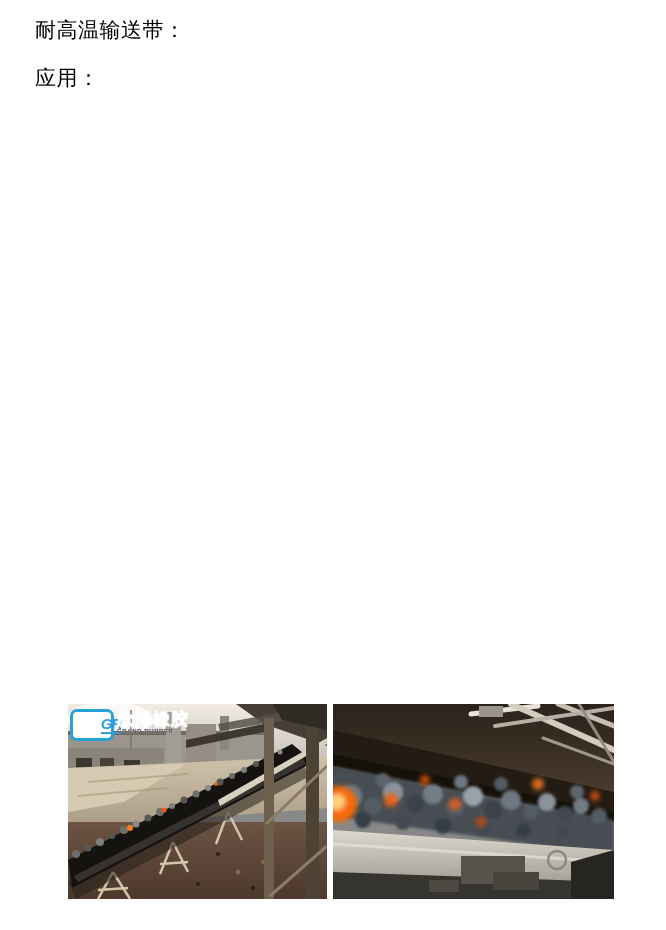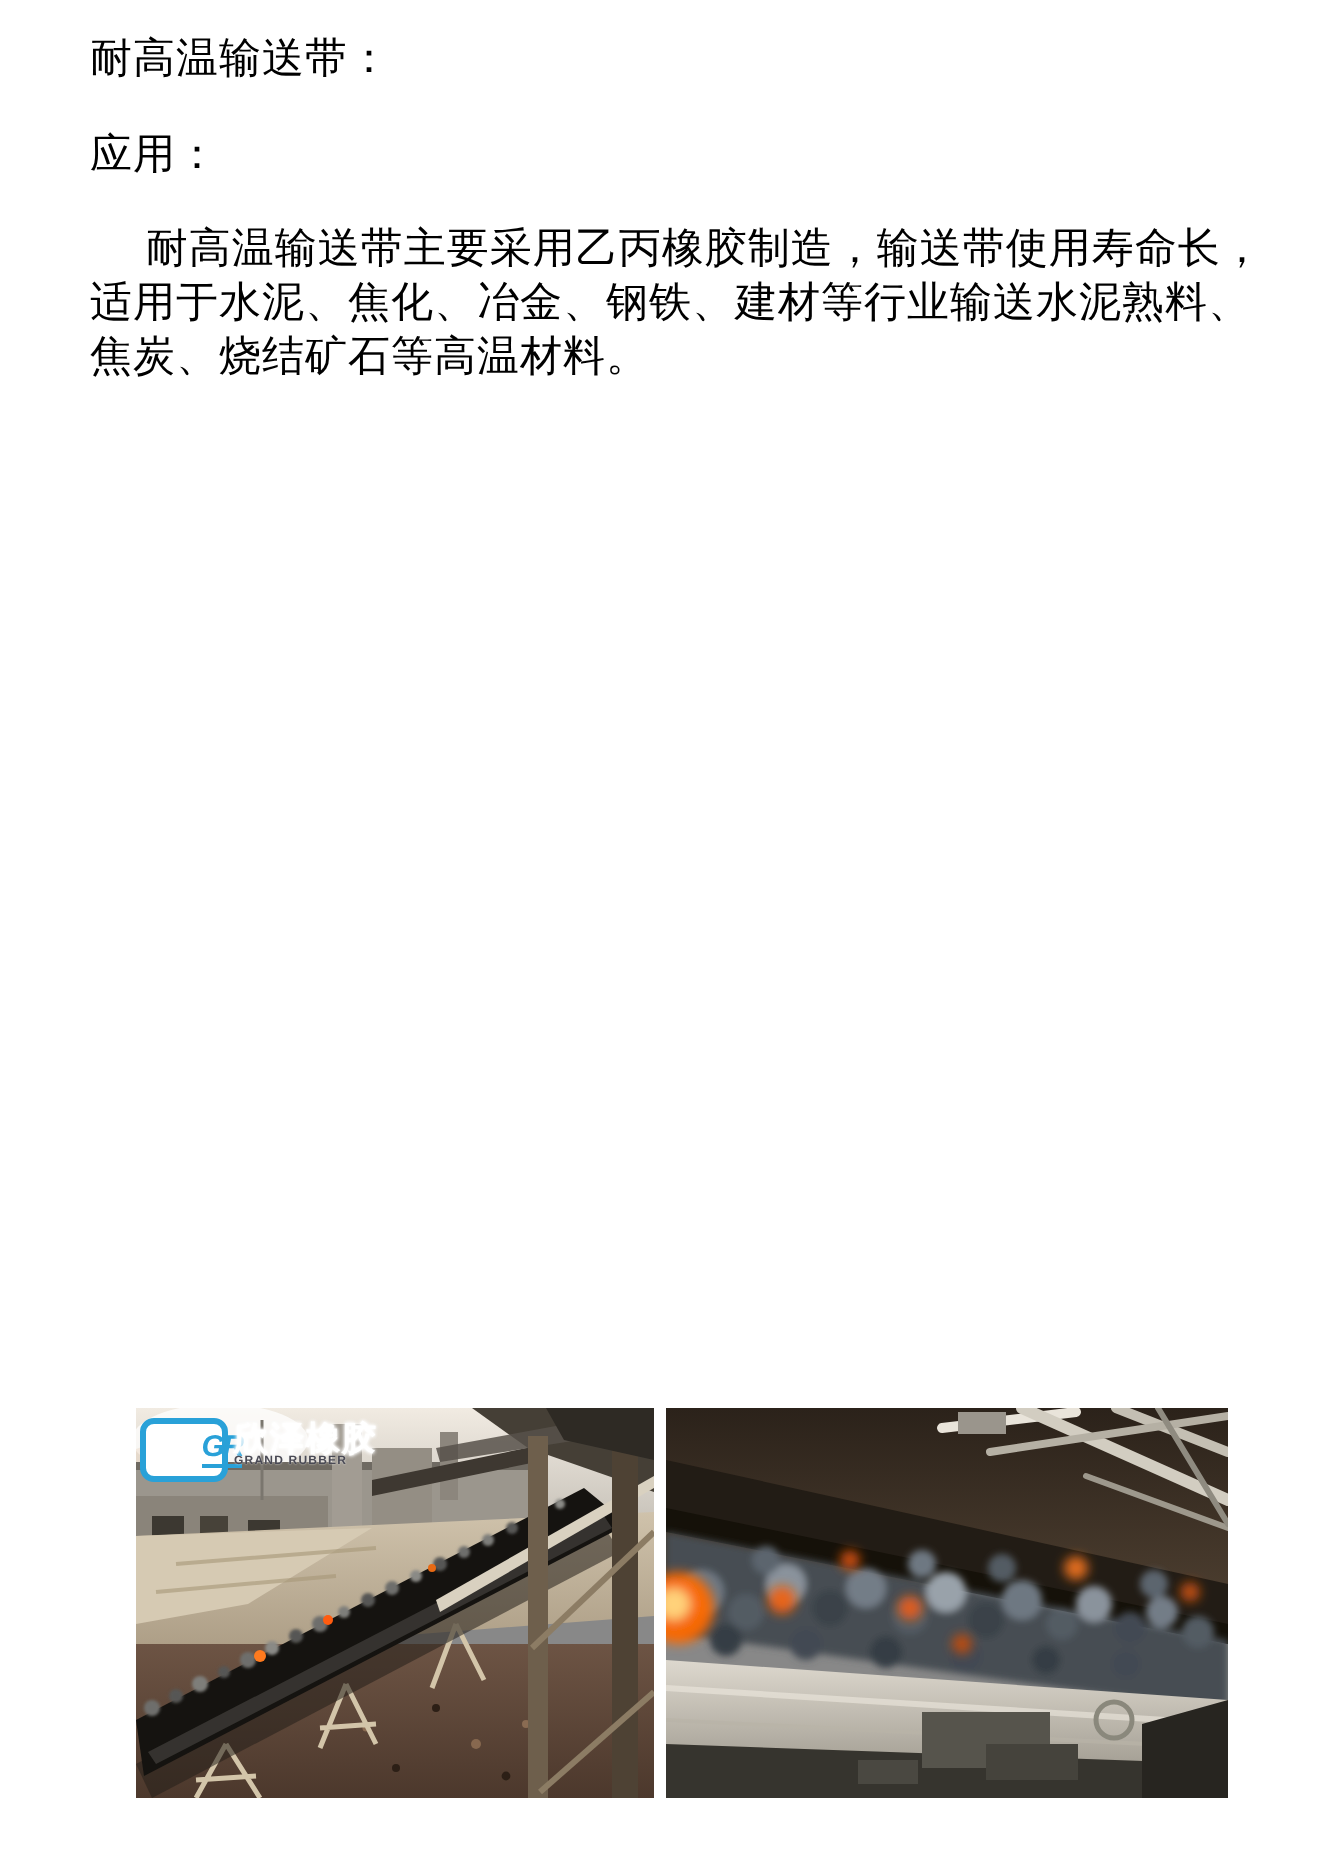--- a/index.html
+++ b/index.html
@@ -11,21 +11,21 @@
   .page { position:relative; width:666px; height:930px; background:#ffffff; }
 
   h1.title {
     margin:0; padding:20px 0 0 0;
     font-size:52px; line-height:64px; font-weight:400;
     text-align:center; letter-spacing:1px; color:#000;
   }
 
   .body-text { padding:17px 20px 0 29px; }
   .body-text p {
-    margin:0 0 21px 16px;
+    margin:0 0 21px 6px;
     font-size:21px; line-height:26.7px;
     letter-spacing:0.5px;
     white-space:pre-line;
     color:#000;
   }
   .body-text p:last-child { margin-bottom:0; }
 
   .photos {
     position:absolute; left:68px; top:704px;
     display:flex; gap:6px;
@@ -63,23 +63,20 @@
 </style>
 </head>
 <body>
 
 <div class="page">
 
 
   <div class="body-text">
     <p>耐高温输送带：</p>
     <p>应用：</p>
-    <p>　 耐高温输送带主要采用乙丙橡胶制造，输送带使用寿命长，
-适用于水泥、焦化、冶金、钢铁、建材等行业输送水泥熟料、
-焦炭、烧结矿石等高温材料。</p>
   </div>
 
   <div class="photos">
 
     <div class="photo left">
       <svg width="259" height="195" viewBox="0 0 259 195" xmlns="http://www.w3.org/2000/svg">
         <defs>
           <linearGradient id="skyG" x1="0" y1="0" x2="0" y2="1">
             <stop offset="0" stop-color="#f1ebe2"></stop>
               <stop offset="1" stop-color="#c3beb5"></stop>

